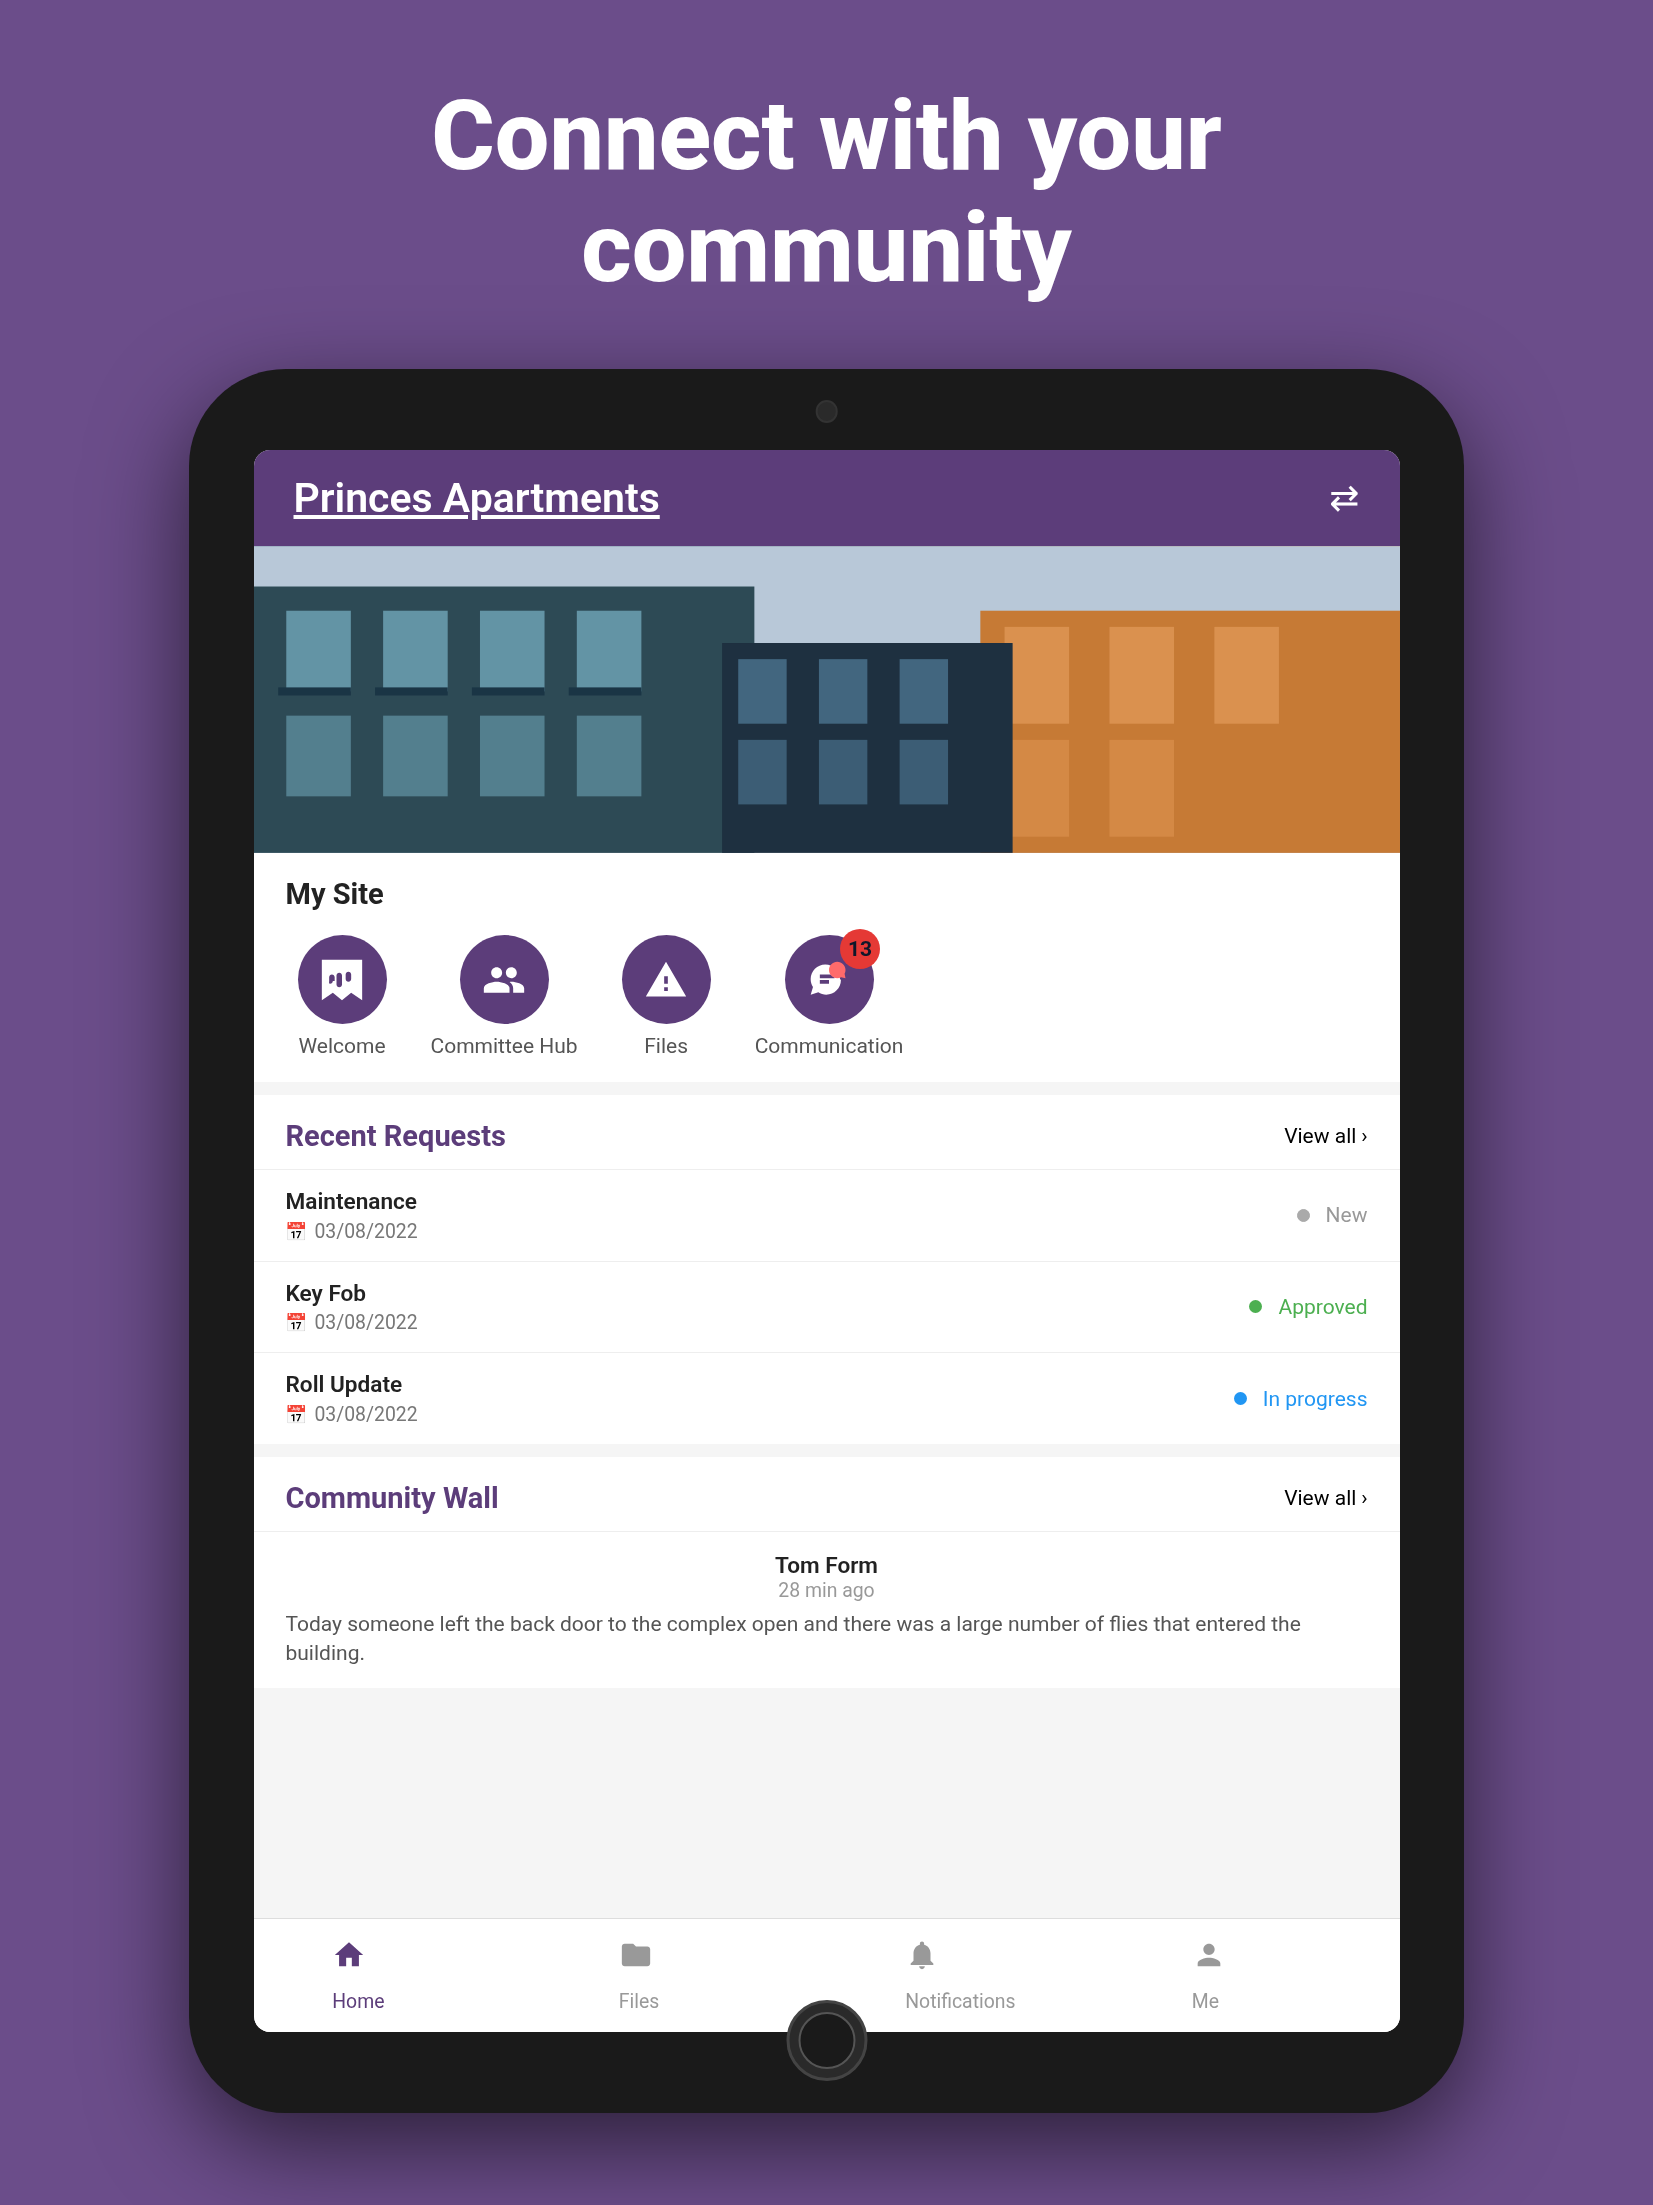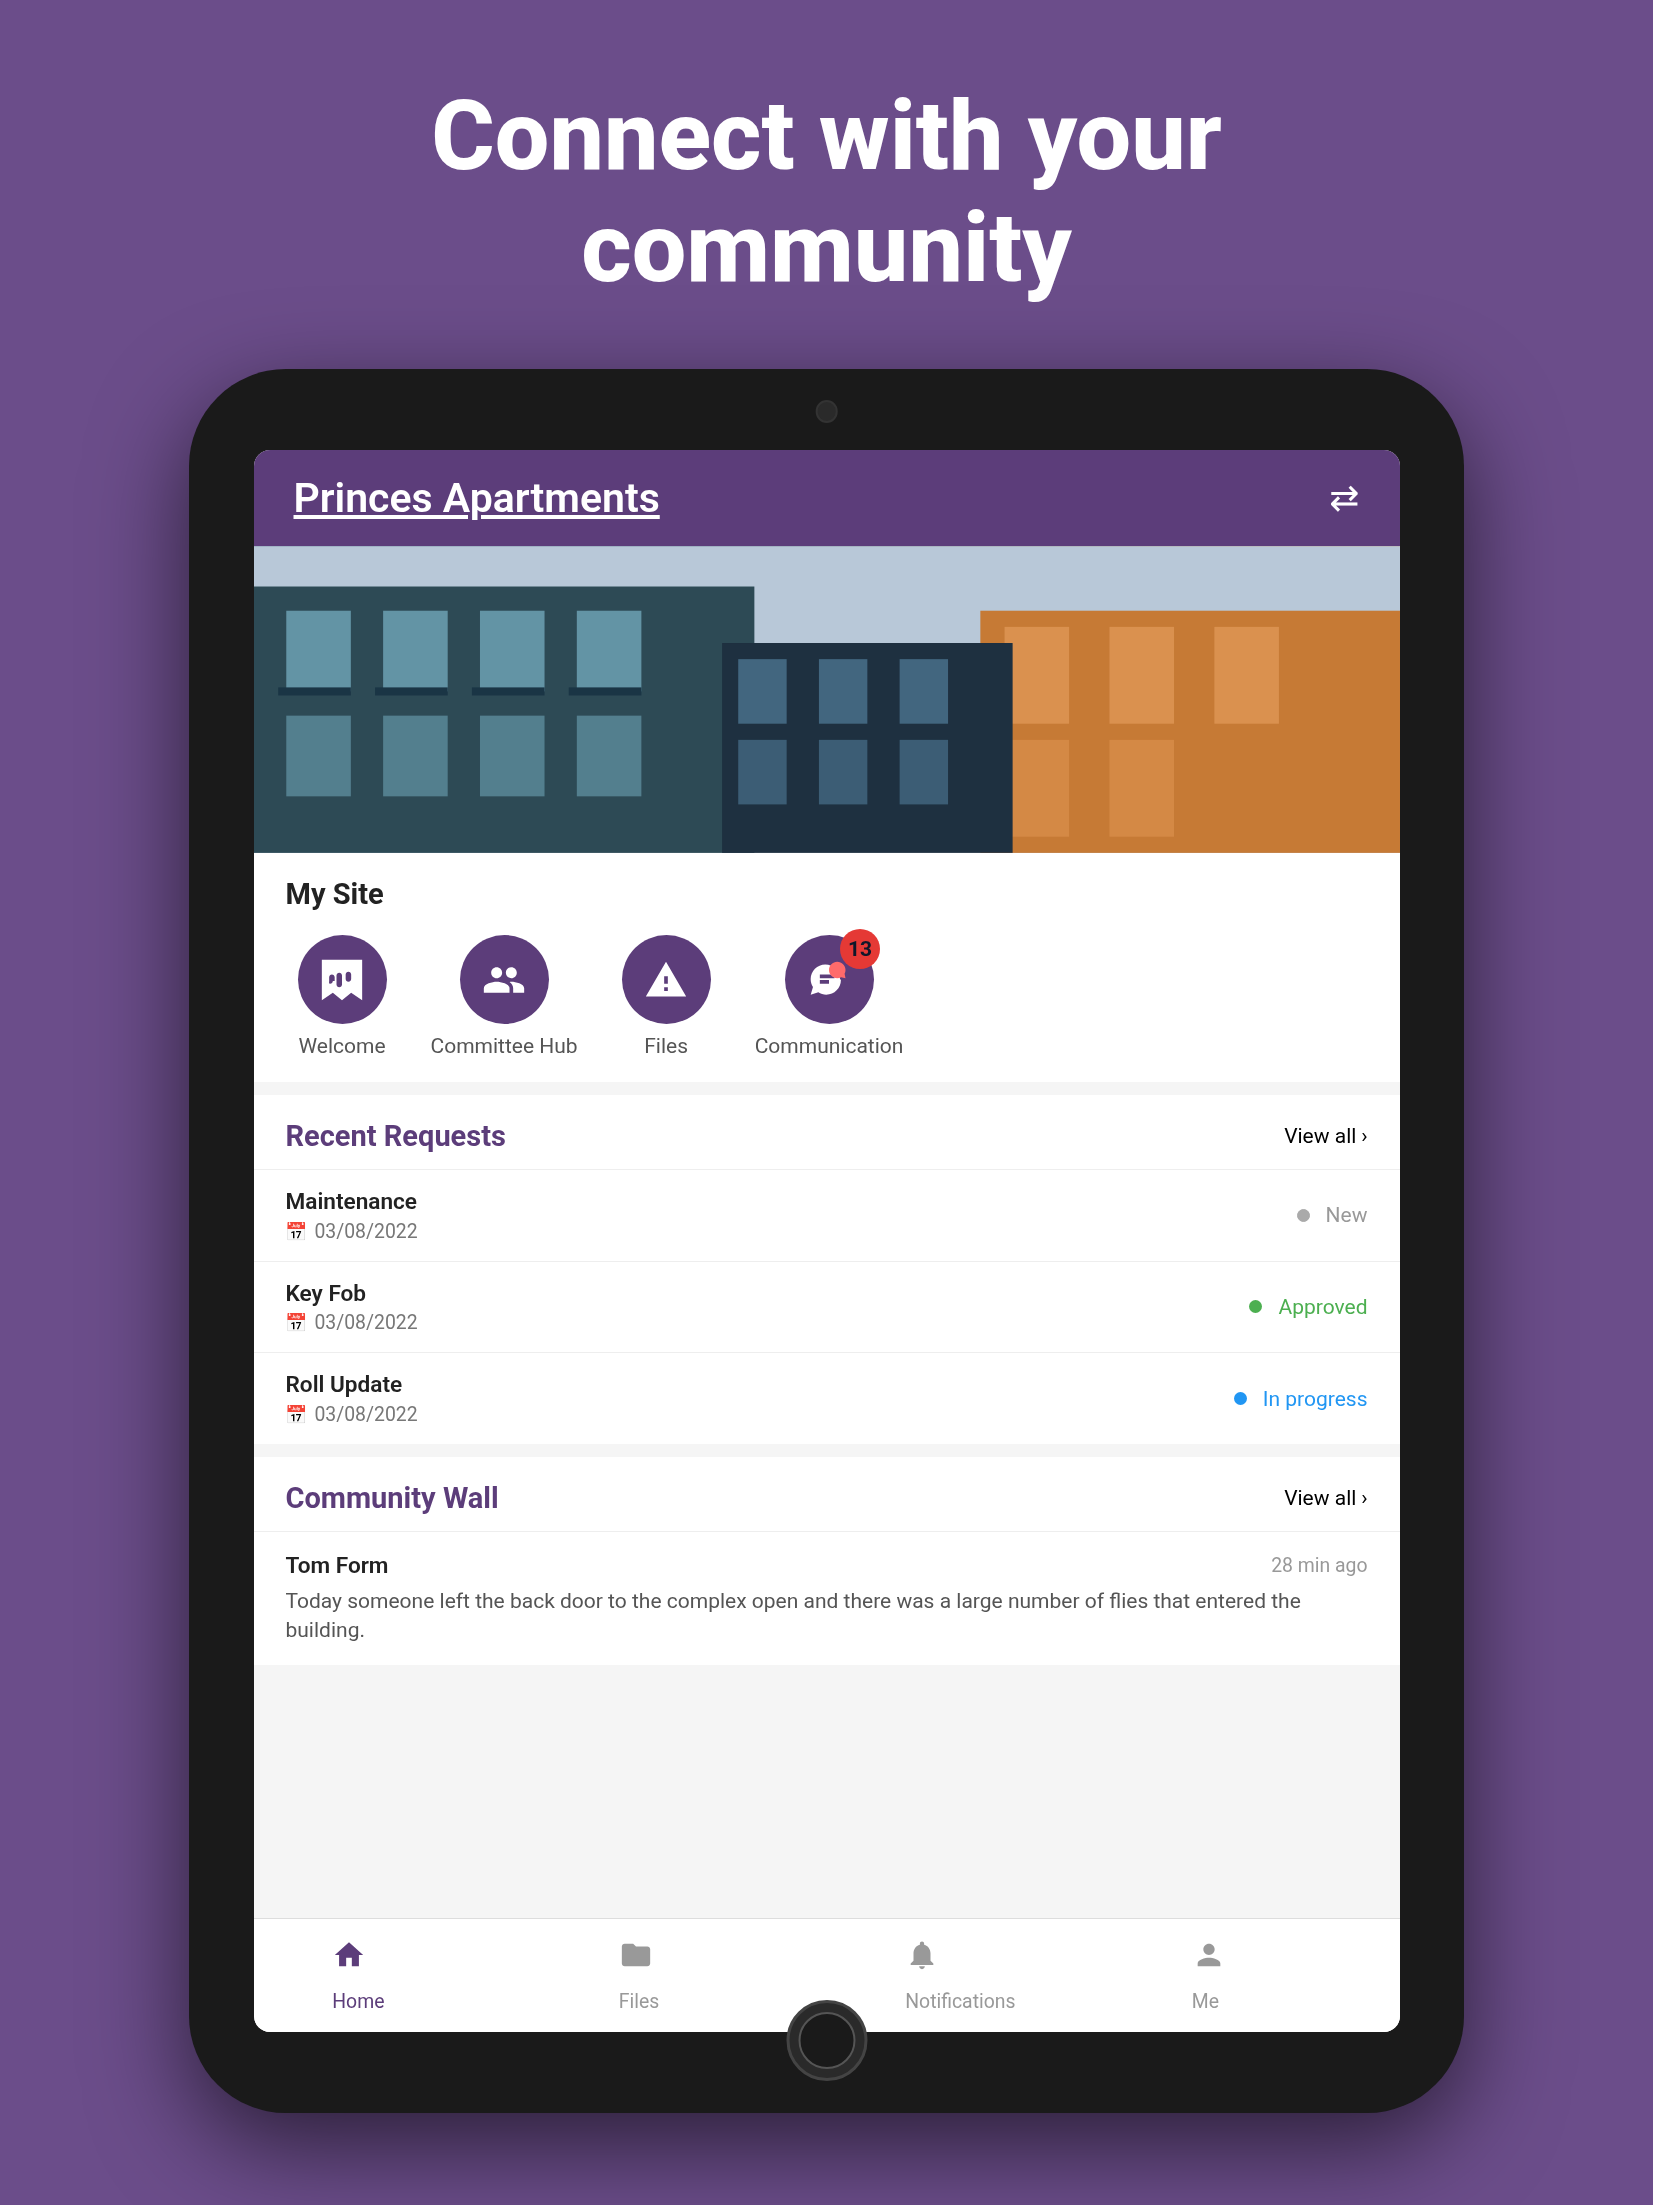--- a/index.html
+++ b/index.html
@@ -286,20 +286,21 @@
     .community-post {
       padding: 19.4px 32px;
       border-top: 0.8px solid #eee;
     }
 
     .post-header {
       display: flex;
       justify-content: space-between;
       align-items: center;
       margin-bottom: 8px;
+      flex-direction: column;
     }
 
     .post-author {
       font-size: 22.6px;
       font-weight: 600;
       color: #222;
     }
 
     .post-time {
       font-size: 19.4px;

